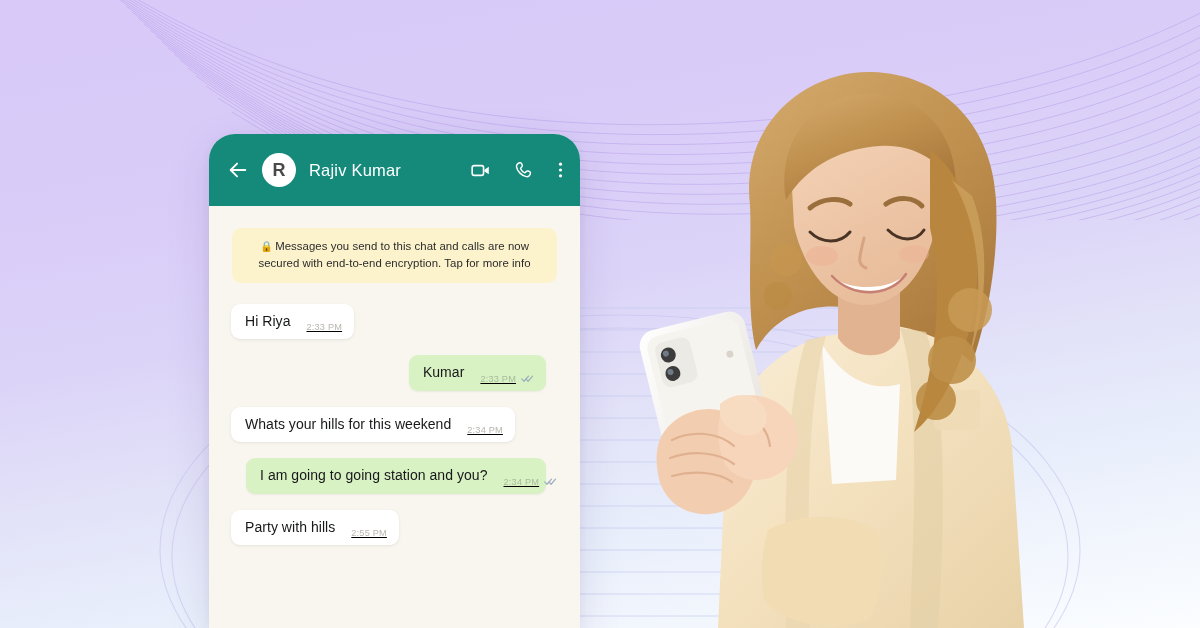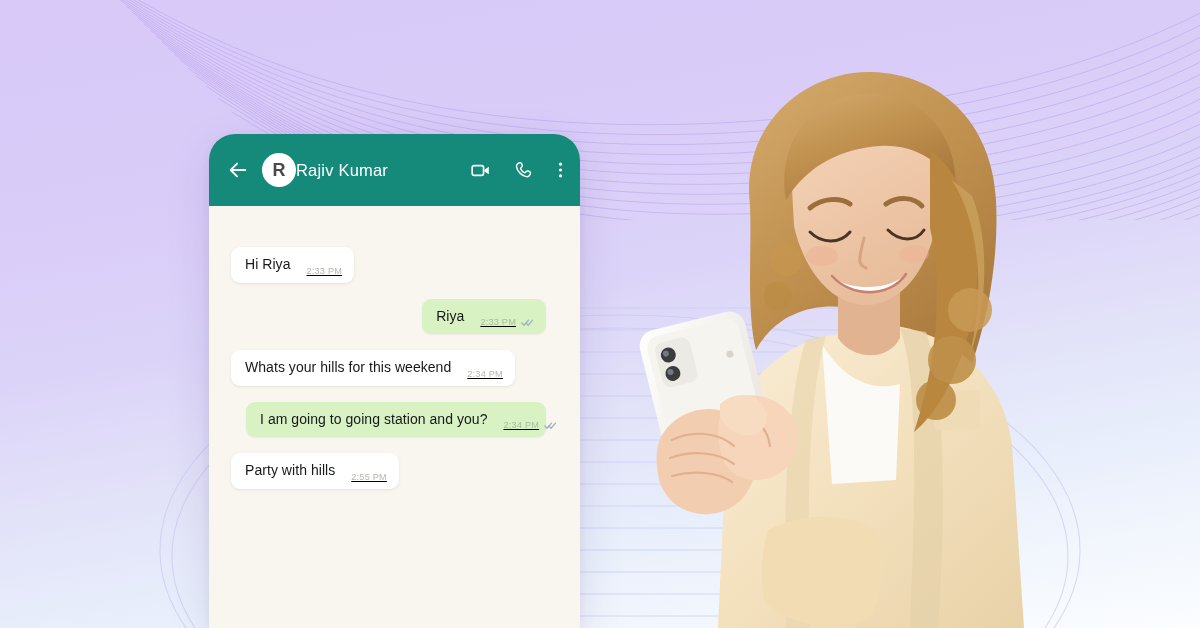--- a/index.html
+++ b/index.html
@@ -43,20 +43,21 @@
   .back-arrow { width:22px; height:22px; flex:none; cursor:pointer; }
   .avatar {
     width:34px; height:34px; border-radius:50%;
     background:#ffffff;
     margin-left:13px;
     display:flex; align-items:center; justify-content:center;
     font-size:18px; font-weight:600; color:#4a4a4a; flex:none;
     letter-spacing:0.2px;
   }
   .contact-name {
+    margin-left:13px;
     color:#ffffff;
     font-size:16.5px;
     font-weight:500;
     letter-spacing:0.2px;
     white-space:nowrap;
   }
   .header-actions { margin-left:auto; display:flex; align-items:center; gap:23px; }
   .hicon { width:21px; height:21px; flex:none; cursor:pointer; }
   .hicon.dots { width:5px; height:20px; }
 
@@ -305,35 +306,38 @@
       <svg class="hicon dots" viewBox="0 0 6 24">
         <circle cx="3" cy="5" r="1.9" fill="#ffffff"></circle>
         <circle cx="3" cy="12" r="1.9" fill="#ffffff"></circle>
         <circle cx="3" cy="19" r="1.9" fill="#ffffff"></circle>
       </svg>
     </div>
   </div>
 
   <div class="chat-body">
 
+    <div class="encryption-notice">
+      <span class="lock-glyph">🔒</span><span>Messages you send to this chat and calls are now secured with end-to-end encryption. Tap for more info</span>
+    </div>
 
     <div class="messages">
 
       <div class="row in">
         <div class="bubble in">
           <span class="msg-text">Hi Riya</span>
           <span class="msg-meta">
             <span class="msg-time">2:33 PM</span>
           </span>
         </div>
       </div>
 
       <div class="row out">
         <div class="bubble out">
-          <span class="msg-text">Riya</span>
+          <span class="msg-text">Kumar</span>
           <span class="msg-meta">
             <span class="msg-time">2:33 PM</span>
             <svg class="ticks" viewBox="0 0 18 12">
               <path d="M1 6.6l3.2 3.2L10.4 2.6" fill="none" stroke="#9db0bd" stroke-width="1.7" stroke-linecap="round" stroke-linejoin="round"></path>
               <path d="M6.6 6.6l3.2 3.2L16 2.6" fill="none" stroke="#9db0bd" stroke-width="1.7" stroke-linecap="round" stroke-linejoin="round"></path>
             </svg>
           </span>
         </div>
       </div>
 

